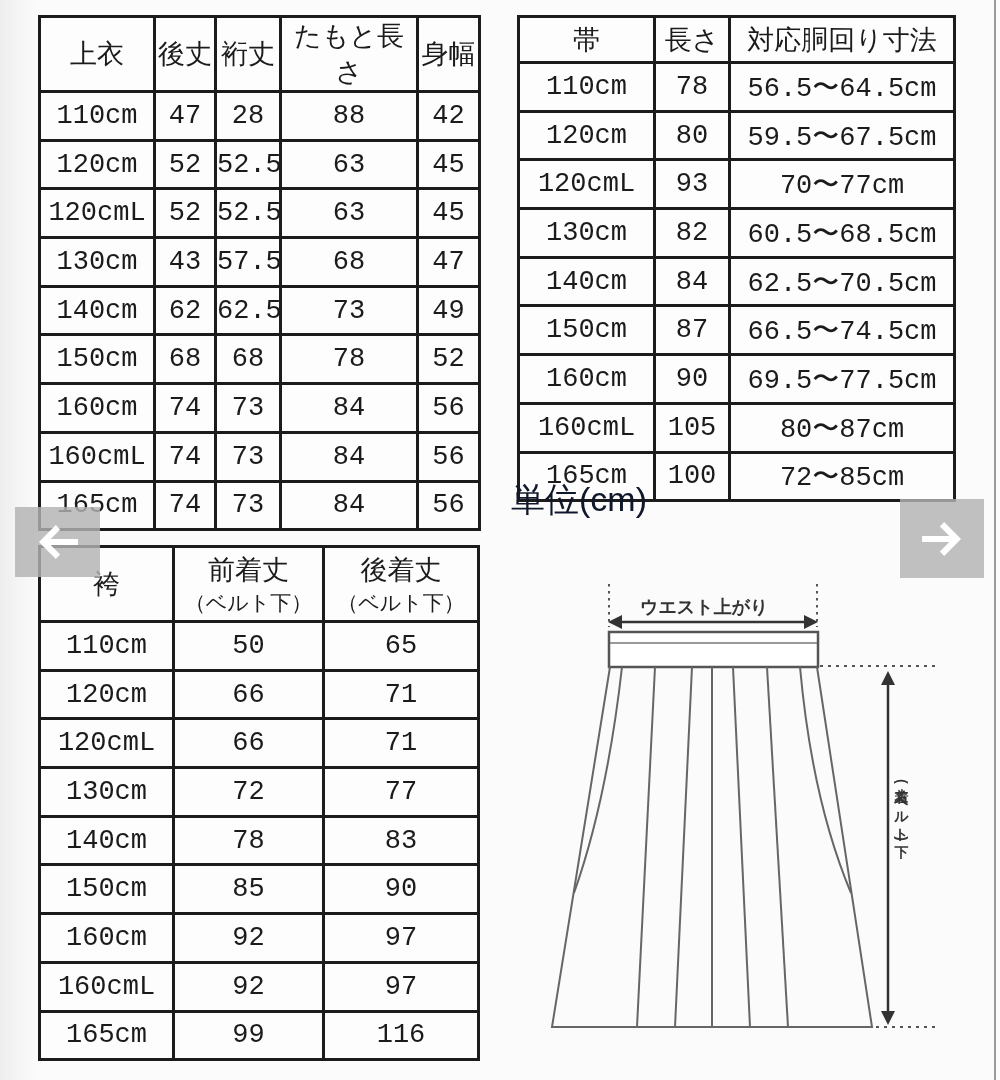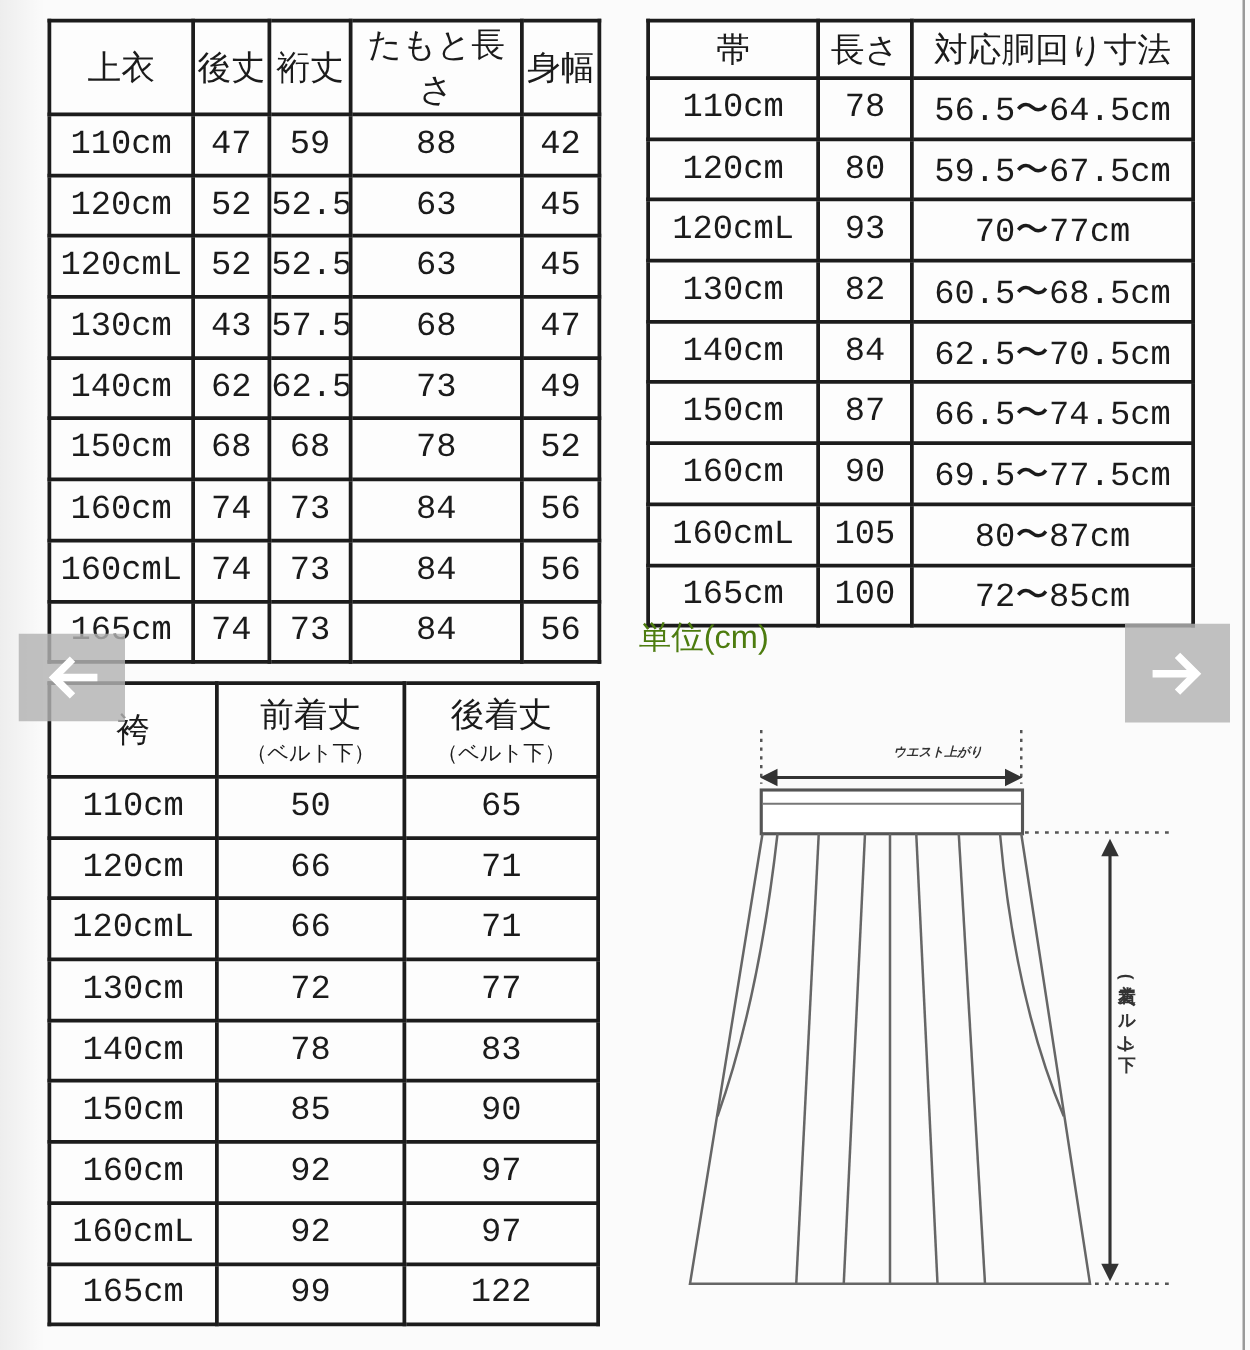--- a/index.html
+++ b/index.html
@@ -17,32 +17,32 @@
     border:3px solid #1c1c1c; text-align:center; vertical-align:middle;
     font-size:27px; font-weight:normal; padding:0; overflow:hidden;
   }
   .size-table thead tr { height:46px; }
   .size-table tbody tr { height:48.7px;font-family:Liberation Mono, monospace; }
 
   #jacket-table { left:38px; top:15px; width:440px; }
   #obi-table    { left:517px; top:15px; width:436px; }
   #hakama-table { left:38px; top:545px; width:439px; }
   #hakama-table thead tr { height:75px; }
-  .hdr-sub { font-size:17px; margin-top:1px; }
+  .hdr-sub { font-size:21px; margin-top:1px; }
 
   #unit-label {
-    position:absolute; left:511px; top:492px;
-    font-size:26px; color:#4d7c0f;
+    position:absolute; left:511px; top:477px;
+    font-size:34px; color:#0f172a;
   }
 
   
   #diagram-svg { position:absolute; left:540px; top:575px; }
   #waist-label {
     position:absolute; left:640px; top:595px; width:146px;
-    text-align:right; font-size:10px; font-weight:bold; color:#333;font-style:italic;
+    text-align:left; font-size:18px; font-weight:bold; color:#333;
   }
   #length-label {
     position:absolute; left:893px; top:777px;
     writing-mode:vertical-rl; text-orientation:mixed;
     font-size:14px; font-weight:bold; color:#333; letter-spacing:1px;
   }
 
   
   .nav-btn {
     position:absolute; border:none; cursor:pointer;
@@ -81,21 +81,21 @@
       <th>後丈</th>
       <th>裄丈</th>
       <th>たもと長さ</th>
       <th>身幅</th>
     </tr>
   </thead>
   <tbody>
       <tr>
         <td>110cm</td>
         <td>47</td>
-        <td>59</td>
+        <td>28</td>
         <td>88</td>
         <td>42</td>
       </tr>
       <tr>
         <td>120cm</td>
         <td>52</td>
         <td>52.5</td>
         <td>63</td>
         <td>45</td>
       </tr>
@@ -271,21 +271,21 @@
         <td>97</td>
       </tr>
       <tr>
         <td>160cmL</td>
         <td>92</td>
         <td>97</td>
       </tr>
       <tr>
         <td>165cm</td>
         <td>99</td>
-        <td>122</td>
+        <td>116</td>
       </tr>
     </tbody>
 </table>
 
 <svg id="diagram-svg" width="420" height="470" viewBox="540 575 420 470" xmlns="http://www.w3.org/2000/svg">
 
   <line x1="609" y1="584" x2="609" y2="627" stroke="#555" stroke-width="2" stroke-dasharray="2.5 4.5"></line>
   <line x1="817" y1="584" x2="817" y2="627" stroke="#555" stroke-width="2" stroke-dasharray="2.5 4.5"></line>
 
   <line x1="620" y1="622" x2="806" y2="622" stroke="#333" stroke-width="2.5"></line>

